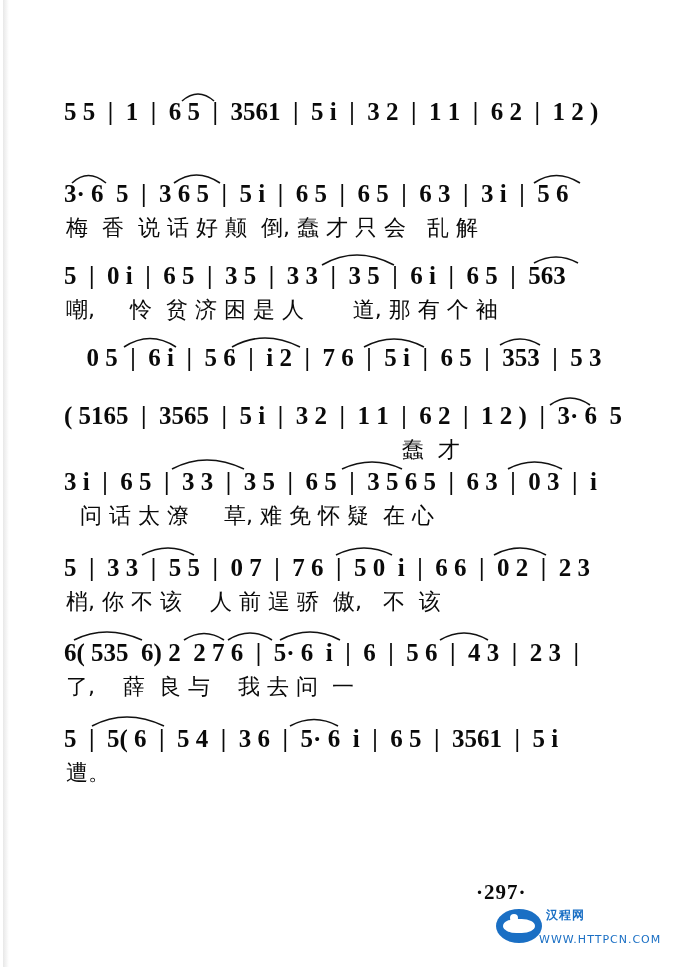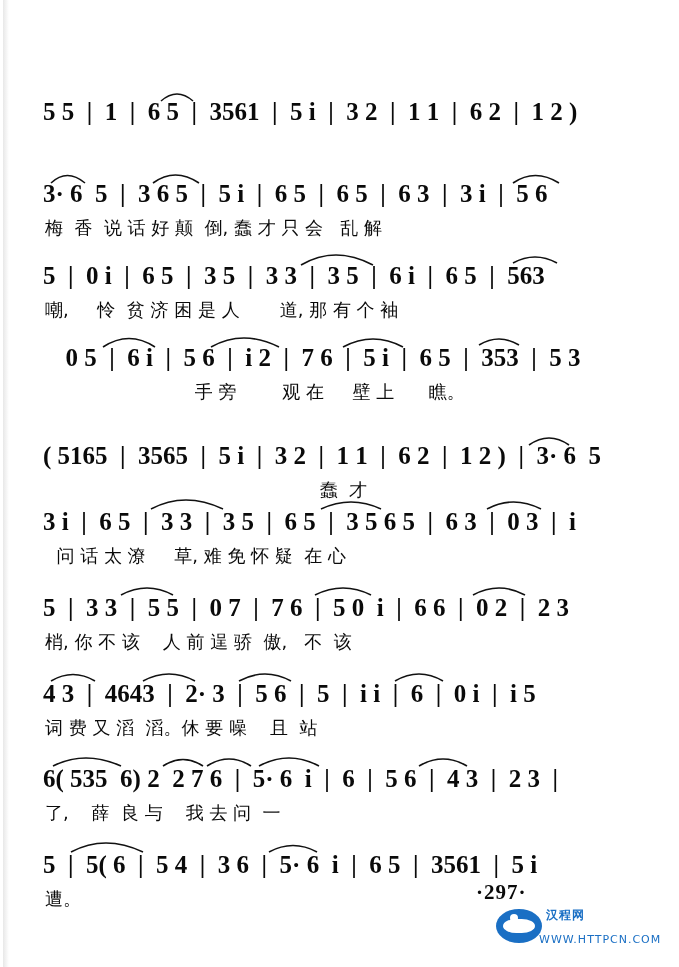--- a/index.html
+++ b/index.html
@@ -10,39 +10,39 @@
     color:#0a0a0a;
     position:relative;
     overflow:hidden;
   }
   .page{
     position:absolute;
     left:0;top:0;width:679px;height:967px;
   }
   .score{
     position:absolute;
-    left:43px;top:95px;
+    left:64px;top:95px;
     width:560px;
   }
   .sysrow{
     position:relative;
     margin-bottom:2px;
   }
   .notes{
     font-family:"Liberation Serif", serif;
     font-size:25px;
     font-weight:700;
     letter-spacing:0px;
     white-space:pre;
     line-height:34px;
     height:36px;
   }
   .lyrics{
     font-family:"DejaVu Sans", sans-serif;
-    font-size:18px;
+    font-size:22px;
     white-space:pre;
     line-height:26px;
     height:26px;
     margin-top:2px;
     margin-left:2px;
   }
   .slurs{
     position:absolute;
     left:0;top:-12px;
     width:100%;height:22px;
@@ -136,30 +136,29 @@
       <div class="notes">5  |  0 i  |  6 5  |  3 5  |  3 3  |  3 5  |  6 i  |  6 5  |  563</div>
       <div class="lyrics">嘲,     怜  贫 济 困 是 人       道, 那 有 个 袖</div>
       <svg class="slurs" viewBox="0 0 560 22" preserveAspectRatio="none">
         <path d="M258 18 Q292 -2 330 18" fill="none" stroke="#111" stroke-width="1.6"></path>
         <path d="M470 16 Q492 4 514 16" fill="none" stroke="#111" stroke-width="1.6"></path>
       </svg>
     </div>
 
     <div class="sysrow" style="margin-top:18px;text-align:center;">
       <div class="notes">0 5  |  6 i  |  5 6  |  i 2  |  7 6  |  5 i  |  6 5  |  353  |  5 3</div>
-      <div class="lyrics">  手 旁        观 在     壁 上      瞧。</div>
       <svg class="slurs" viewBox="0 0 560 22" preserveAspectRatio="none">
         <path d="M60 18 Q86 1 112 18" fill="none" stroke="#111" stroke-width="1.6"></path>
         <path d="M168 18 Q200 0 236 18" fill="none" stroke="#111" stroke-width="1.6"></path>
         <path d="M300 18 Q330 2 360 18" fill="none" stroke="#111" stroke-width="1.6"></path>
         <path d="M436 16 Q456 4 476 16" fill="none" stroke="#111" stroke-width="1.6"></path>
       </svg>
     </div>
 
-    <div class="sysrow" style="margin-top:34px;">
+    <div class="sysrow" style="margin-top:22px;">
       <div class="notes">( 5165  |  3565  |  5 i  |  3 2  |  1 1  |  6 2  |  1 2 )  |  3· 6  5</div>
       <div class="lyrics">                                                蠢  才</div>
       <svg class="slurs" viewBox="0 0 560 22" preserveAspectRatio="none">
         <path d="M486 18 Q506 4 526 18" fill="none" stroke="#111" stroke-width="1.6"></path>
       </svg>
     </div>
 
     <div class="sysrow" style="">
       <div class="notes">3 i  |  6 5  |  3 3  |  3 5  |  6 5  |  3 5 6 5  |  6 3  |  0 3  |  i</div>
       <div class="lyrics">  问 话 太 潦     草, 难 免 怀 疑  在 心</div>
@@ -173,30 +172,20 @@
     <div class="sysrow" style="margin-top:22px;">
       <div class="notes">5  |  3 3  |  5 5  |  0 7  |  7 6  |  5 0  i  |  6 6  |  0 2  |  2 3</div>
       <div class="lyrics">梢, 你 不 该    人 前 逞 骄  傲,   不  该</div>
       <svg class="slurs" viewBox="0 0 560 22" preserveAspectRatio="none">
         <path d="M78 16 Q104 2 130 16" fill="none" stroke="#111" stroke-width="1.6"></path>
         <path d="M272 16 Q300 2 328 16" fill="none" stroke="#111" stroke-width="1.6"></path>
         <path d="M430 16 Q456 2 482 16" fill="none" stroke="#111" stroke-width="1.6"></path>
       </svg>
     </div>
 
-    <div class="sysrow" style="margin-top:22px;">
-      <div class="notes">4 3  |  4643  |  2· 3  |  5 6  |  5  |  i i  |  6  |  0 i  |  i 5</div>
-      <div class="lyrics">词 费 又 滔  滔。休 要 噪    且  站</div>
-      <svg class="slurs" viewBox="0 0 560 22" preserveAspectRatio="none">
-        <path d="M8 16 Q30 3 52 16" fill="none" stroke="#111" stroke-width="1.6"></path>
-        <path d="M100 16 Q126 2 152 16" fill="none" stroke="#111" stroke-width="1.6"></path>
-        <path d="M196 16 Q222 2 248 16" fill="none" stroke="#111" stroke-width="1.6"></path>
-        <path d="M352 16 Q376 2 400 16" fill="none" stroke="#111" stroke-width="1.6"></path>
-      </svg>
-    </div>
 
     <div class="sysrow" style="margin-top:21px;">
       <div class="notes">6( 535  6) 2  2 7 6  |  5· 6  i  |  6  |  5 6  |  4 3  |  2 3  |</div>
       <div class="lyrics">了,    薛  良 与    我 去 问  一</div>
       <svg class="slurs" viewBox="0 0 560 22" preserveAspectRatio="none">
         <path d="M10 16 Q42 0 78 16" fill="none" stroke="#111" stroke-width="1.6"></path>
         <path d="M120 16 Q140 3 160 16" fill="none" stroke="#111" stroke-width="1.6"></path>
         <path d="M164 16 Q186 2 208 16" fill="none" stroke="#111" stroke-width="1.6"></path>
         <path d="M216 16 Q246 0 276 16" fill="none" stroke="#111" stroke-width="1.6"></path>
         <path d="M376 16 Q400 2 424 16" fill="none" stroke="#111" stroke-width="1.6"></path>

